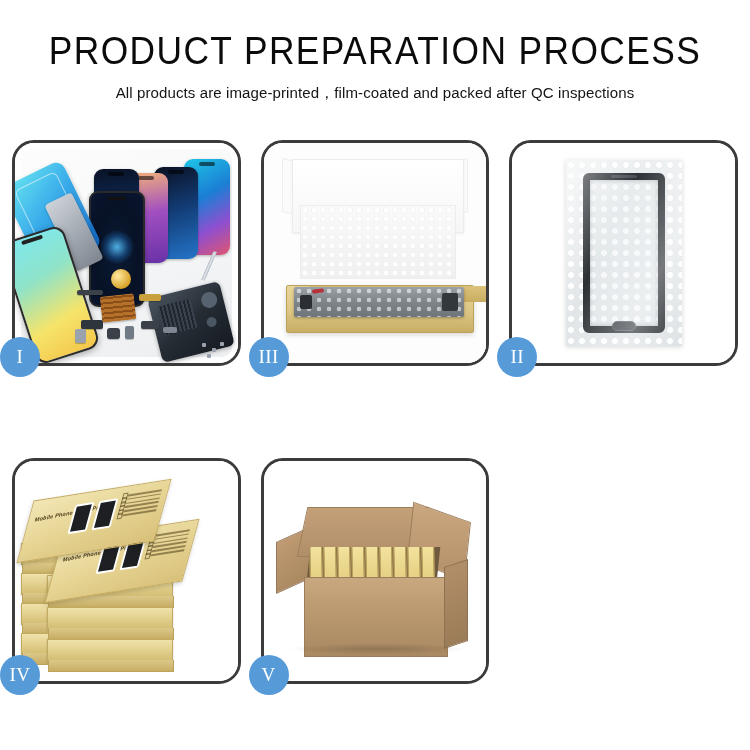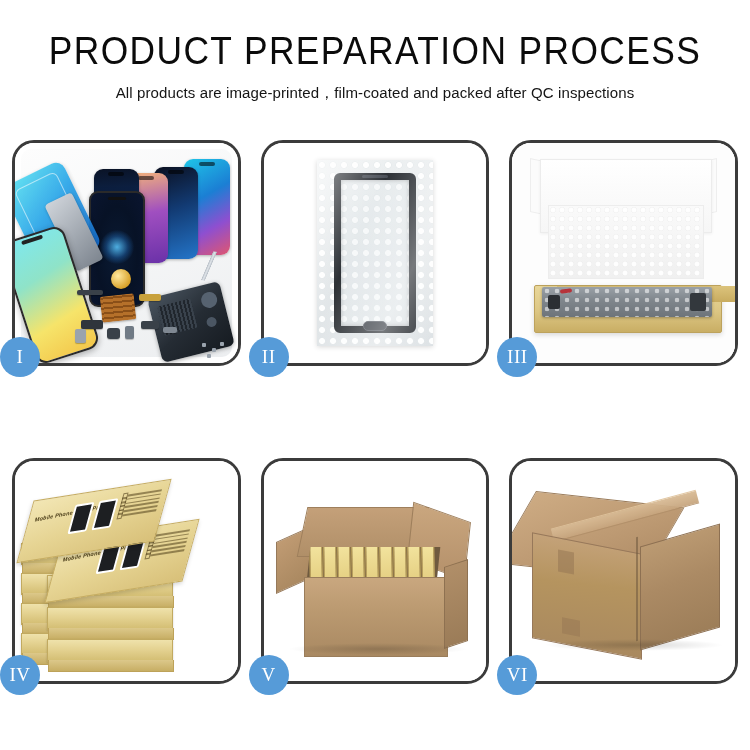--- a/index.html
+++ b/index.html
@@ -501,46 +501,46 @@
         <div class="tiny t8"></div>
         <div class="screws"></div>
         <div class="tweezers"></div>
       </div>
     </div>
     <div class="step-badge">I</div>
   </div>
 
   <div class="panel">
     <div class="panel-inner">
-      <div class="photo">
-        <div class="bubble-sheet">
-          <div class="screen-in-wrap"></div>
-          <div class="wrap-gloss"></div>
-        </div>
-      </div>
-    </div>
-    <div class="step-badge">II</div>
-  </div>
-
-  <div class="panel">
-    <div class="panel-inner">
       <div class="p3-scene">
         <div class="flap-left"></div>
         <div class="flap-right"></div>
         <div class="flap-back"></div>
         <div class="foam"></div>
         <div class="box3-body">
           <div class="box3-front"></div>
         </div>
         <div class="product-wrapped">
           <span class="red-mark"></span>
         </div>
       </div>
     </div>
     <div class="step-badge">III</div>
+  </div>
+
+  <div class="panel">
+    <div class="panel-inner">
+      <div class="photo">
+        <div class="bubble-sheet">
+          <div class="screen-in-wrap"></div>
+          <div class="wrap-gloss"></div>
+        </div>
+      </div>
+    </div>
+    <div class="step-badge">II</div>
   </div>
 
   <div class="panel">
     <div class="panel-inner">
       <div class="photo">
         <div class="stack">
 
           <div class="kbox" style="left:2px;  top:64px;  width:112px; height:20px;">
               <span class="side"></span>
             </div>
@@ -622,31 +622,14 @@
           </div>
           <div class="co-body"></div>
           <div class="co-right-face"></div>
           <div class="shadow-soft"></div>
         </div>
       </div>
     </div>
     <div class="step-badge">V</div>
   </div>
 
-  <div class="panel">
-    <div class="panel-inner">
-      <div class="photo">
-        <div class="carton-sealed">
-          <div class="cs-top"></div>
-          <div class="cs-tape"></div>
-          <div class="cs-front"></div>
-          <div class="cs-side"></div>
-          <div class="cs-seam"></div>
-          <div class="cs-tab-a"></div>
-          <div class="cs-tab-b"></div>
-          <div class="shadow-soft"></div>
-        </div>
-      </div>
-    </div>
-    <div class="step-badge">VI</div>
-  </div>
 
 </div>
 
 </body></html>

